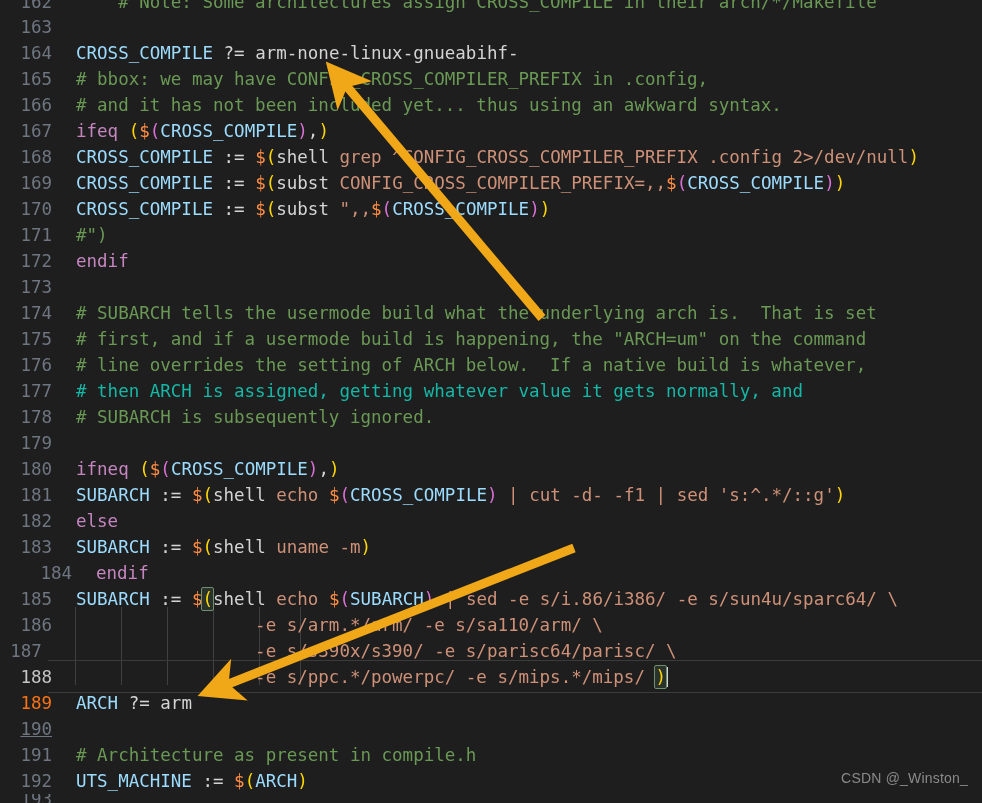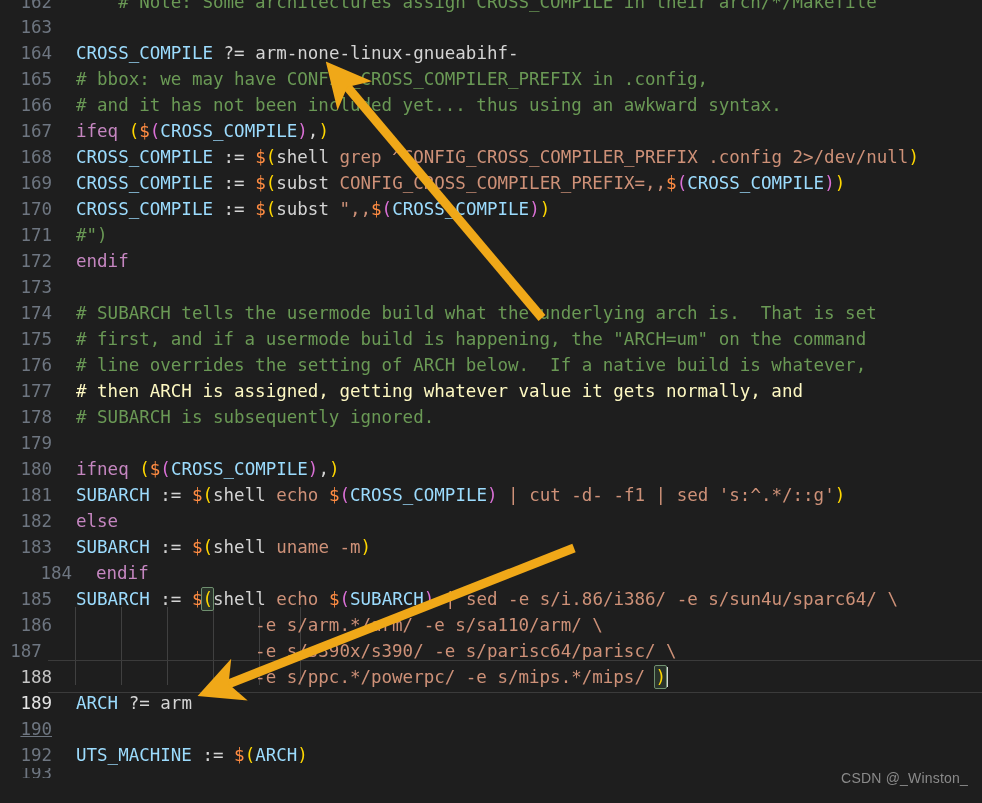--- a/index.html
+++ b/index.html
@@ -144,34 +144,35 @@
       <div class="row"><div class="gutter" style="color: rgb(110, 118, 129);">167</div><div class="code"><span class="t-kw" style="color: rgb(197, 134, 192);">ifeq</span><span class="t-plain"> </span><span class="t-b1" style="color: rgb(255, 215, 0);">(</span><span class="t-dollar" style="color: rgb(255, 140, 66);">$</span><span class="t-b2" style="color: rgb(218, 112, 214);">(</span><span class="t-var" style="color: rgb(156, 220, 254);">CROSS_COMPILE</span><span class="t-b2" style="color: rgb(218, 112, 214);">)</span><span class="t-punct">,</span><span class="t-b1" style="color: rgb(255, 215, 0);">)</span></div></div>
       <div class="row"><div class="gutter" style="color: rgb(110, 118, 129);">168</div><div class="code"><span class="t-var" style="color: rgb(156, 220, 254);">CROSS_COMPILE</span><span class="t-plain"> </span><span class="t-op">:=</span><span class="t-plain"> </span><span class="t-dollar" style="color: rgb(255, 140, 66);">$</span><span class="t-b1" style="color: rgb(255, 215, 0);">(</span><span class="t-plain">shell </span><span class="t-str" style="color: rgb(206, 145, 120);">grep ^CONFIG_CROSS_COMPILER_PREFIX .config 2&gt;/dev/null</span><span class="t-b1" style="color: rgb(255, 215, 0);">)</span></div></div>
       <div class="row"><div class="gutter" style="color: rgb(110, 118, 129);">169</div><div class="code"><span class="t-var" style="color: rgb(156, 220, 254);">CROSS_COMPILE</span><span class="t-plain"> </span><span class="t-op">:=</span><span class="t-plain"> </span><span class="t-dollar" style="color: rgb(255, 140, 66);">$</span><span class="t-b1" style="color: rgb(255, 215, 0);">(</span><span class="t-plain">subst </span><span class="t-str" style="color: rgb(206, 145, 120);">CONFIG_CROSS_COMPILER_PREFIX=,,</span><span class="t-dollar" style="color: rgb(255, 140, 66);">$</span><span class="t-b2" style="color: rgb(218, 112, 214);">(</span><span class="t-var" style="color: rgb(156, 220, 254);">CROSS_COMPILE</span><span class="t-b2" style="color: rgb(218, 112, 214);">)</span><span class="t-b1" style="color: rgb(255, 215, 0);">)</span></div></div>
       <div class="row"><div class="gutter" style="color: rgb(110, 118, 129);">170</div><div class="code"><span class="t-var" style="color: rgb(156, 220, 254);">CROSS_COMPILE</span><span class="t-plain"> </span><span class="t-op">:=</span><span class="t-plain"> </span><span class="t-dollar" style="color: rgb(255, 140, 66);">$</span><span class="t-b1" style="color: rgb(255, 215, 0);">(</span><span class="t-plain">subst </span><span class="t-str" style="color: rgb(206, 145, 120);">",,</span><span class="t-dollar" style="color: rgb(255, 140, 66);">$</span><span class="t-b2" style="color: rgb(218, 112, 214);">(</span><span class="t-var" style="color: rgb(156, 220, 254);">CROSS_COMPILE</span><span class="t-b2" style="color: rgb(218, 112, 214);">)</span><span class="t-b1" style="color: rgb(255, 215, 0);">)</span></div></div>
       <div class="row"><div class="gutter" style="color: rgb(110, 118, 129);">171</div><div class="code"><span class="t-com" style="color: rgb(106, 153, 85);">#")</span></div></div>
       <div class="row"><div class="gutter" style="color: rgb(110, 118, 129);">172</div><div class="code"><span class="t-kw" style="color: rgb(197, 134, 192);">endif</span></div></div>
       <div class="row"><div class="gutter" style="color: rgb(110, 118, 129);">173</div><div class="code"></div></div>
       <div class="row"><div class="gutter" style="color: rgb(110, 118, 129);">174</div><div class="code"><span class="t-com" style="color: rgb(106, 153, 85);"># SUBARCH tells the usermode build what the underlying arch is.  That is set</span></div></div>
       <div class="row"><div class="gutter" style="color: rgb(110, 118, 129);">175</div><div class="code"><span class="t-com" style="color: rgb(106, 153, 85);"># first, and if a usermode build is happening, the "ARCH=um" on the command</span></div></div>
       <div class="row"><div class="gutter" style="color: rgb(110, 118, 129);">176</div><div class="code"><span class="t-com" style="color: rgb(106, 153, 85);"># line overrides the setting of ARCH below.  If a native build is whatever,</span></div></div>
-      <div class="row"><div class="gutter" style="color: rgb(110, 118, 129);">177</div><div class="code"><span class="t-com" style="color: #fef9c3;"># then ARCH is assigned, getting whatever value it gets normally, and</span></div></div>
+      <div class="row"><div class="gutter" style="color: rgb(110, 118, 129);">177</div><div class="code"><span class="t-com" style="color: #14b8a6;"># then ARCH is assigned, getting whatever value it gets normally, and</span></div></div>
       <div class="row"><div class="gutter" style="color: rgb(110, 118, 129);">178</div><div class="code"><span class="t-com" style="color: rgb(106, 153, 85);"># SUBARCH is subsequently ignored.</span></div></div>
       <div class="row"><div class="gutter" style="color: rgb(110, 118, 129);">179</div><div class="code"></div></div>
       <div class="row"><div class="gutter" style="color: rgb(110, 118, 129);">180</div><div class="code"><span class="t-kw" style="color: rgb(197, 134, 192);">ifneq</span><span class="t-plain"> </span><span class="t-b1" style="color: rgb(255, 215, 0);">(</span><span class="t-dollar" style="color: rgb(255, 140, 66);">$</span><span class="t-b2" style="color: rgb(218, 112, 214);">(</span><span class="t-var" style="color: rgb(156, 220, 254);">CROSS_COMPILE</span><span class="t-b2" style="color: rgb(218, 112, 214);">)</span><span class="t-punct">,</span><span class="t-b1" style="color: rgb(255, 215, 0);">)</span></div></div>
       <div class="row"><div class="gutter" style="color: rgb(110, 118, 129);">181</div><div class="code"><span class="t-var" style="color: rgb(156, 220, 254);">SUBARCH</span><span class="t-plain"> </span><span class="t-op">:=</span><span class="t-plain"> </span><span class="t-dollar" style="color: rgb(255, 140, 66);">$</span><span class="t-b1" style="color: rgb(255, 215, 0);">(</span><span class="t-plain">shell </span><span class="t-str" style="color: rgb(206, 145, 120);">echo </span><span class="t-dollar" style="color: rgb(255, 140, 66);">$</span><span class="t-b2" style="color: rgb(218, 112, 214);">(</span><span class="t-var" style="color: rgb(156, 220, 254);">CROSS_COMPILE</span><span class="t-b2" style="color: rgb(218, 112, 214);">)</span><span class="t-str" style="color: rgb(206, 145, 120);"> | cut -d- -f1 | sed 's:^.*/::g'</span><span class="t-b1" style="color: rgb(255, 215, 0);">)</span></div></div>
       <div class="row"><div class="gutter" style="color: rgb(110, 118, 129);">182</div><div class="code"><span class="t-kw" style="color: rgb(197, 134, 192);">else</span></div></div>
       <div class="row"><div class="gutter" style="color: rgb(110, 118, 129);">183</div><div class="code"><span class="t-var" style="color: rgb(156, 220, 254);">SUBARCH</span><span class="t-plain"> </span><span class="t-op">:=</span><span class="t-plain"> </span><span class="t-dollar" style="color: rgb(255, 140, 66);">$</span><span class="t-b1" style="color: rgb(255, 215, 0);">(</span><span class="t-plain">shell </span><span class="t-str" style="color: rgb(206, 145, 120);">uname -m</span><span class="t-b1" style="color: rgb(255, 215, 0);">)</span></div></div>
       <div class="row"><div class="gutter" style="color: rgb(110, 118, 129); margin-left: 20px;">184</div><div class="code"><span class="t-kw" style="color: rgb(197, 134, 192);">endif</span></div></div>
       <div class="row"><div class="gutter" style="color: rgb(110, 118, 129);">185</div><div class="code"><span class="t-var" style="color: rgb(156, 220, 254);">SUBARCH</span><span class="t-plain"> </span><span class="t-op">:=</span><span class="t-plain"> </span><span class="t-dollar" style="color: rgb(255, 140, 66);">$</span><span class="t-b1 bmatch" style="color: rgb(255, 215, 0);">(</span><span class="t-plain">shell </span><span class="t-str" style="color: rgb(206, 145, 120);">echo </span><span class="t-dollar" style="color: rgb(255, 140, 66);">$</span><span class="t-b2" style="color: rgb(218, 112, 214);">(</span><span class="t-var" style="color: rgb(156, 220, 254);">SUBARCH</span><span class="t-b2" style="color: rgb(218, 112, 214);">)</span><span class="t-str" style="color: rgb(206, 145, 120);"> | sed -e s/i.86/i386/ -e s/sun4u/sparc64/ \</span></div></div>
       <div class="row"><div class="gutter" style="color: rgb(110, 118, 129);">186</div><div class="code"><span class="t-str" style="color: rgb(206, 145, 120);">                 -e s/arm.*/arm/ -e s/sa110/arm/ \</span></div></div>
       <div class="row"><div class="gutter" style="color: rgb(110, 118, 129); text-align: center;">187</div><div class="code"><span class="t-str" style="color: rgb(206, 145, 120);">                 -e s/s390x/s390/ -e s/parisc64/parisc/ \</span></div></div>
       <div class="row active"><div class="gutter">188</div><div class="code"><span class="t-str" style="color: rgb(206, 145, 120);">                 -e s/ppc.*/powerpc/ -e s/mips.*/mips/ </span><span class="t-b1 bmatch" style="color: rgb(255, 215, 0);">)</span><span class="caret"></span></div></div>
-      <div class="row"><div class="gutter" style="color: #e5e5e5;">189</div><div class="code"><span class="t-var" style="color: rgb(156, 220, 254);">ARCH</span><span class="t-plain"> </span><span class="t-op">?=</span><span class="t-plain"> arm</span></div></div>
+      <div class="row"><div class="gutter" style="color: #f97316;">189</div><div class="code"><span class="t-var" style="color: rgb(156, 220, 254);">ARCH</span><span class="t-plain"> </span><span class="t-op">?=</span><span class="t-plain"> arm</span></div></div>
       <div class="row"><div class="gutter" style="color: rgb(110, 118, 129); text-decoration: underline;">190</div><div class="code"></div></div>
+      <div class="row"><div class="gutter" style="color: rgb(110, 118, 129);">191</div><div class="code"><span class="t-com" style="color: rgb(106, 153, 85);"># Architecture as present in compile.h</span></div></div>
       <div class="row"><div class="gutter" style="color: rgb(110, 118, 129);">192</div><div class="code"><span class="t-var" style="color: rgb(156, 220, 254);">UTS_MACHINE</span><span class="t-plain"> </span><span class="t-op">:=</span><span class="t-plain"> </span><span class="t-dollar" style="color: rgb(255, 140, 66);">$</span><span class="t-b1" style="color: rgb(255, 215, 0);">(</span><span class="t-var" style="color: rgb(156, 220, 254);">ARCH</span><span class="t-b1" style="color: rgb(255, 215, 0);">)</span></div></div>
       <div class="row bottomclip"><div class="gutter" style="color: rgb(110, 118, 129);">193</div><div class="code"></div></div>
     </div>
 
   <svg id="annotations" viewBox="0 0 982 803" width="982" height="803" xmlns="http://www.w3.org/2000/svg">
     <defs>
       <marker id="ahead" markerWidth="5" markerHeight="5" refX="2.2" refY="2.5" orient="auto" markerUnits="strokeWidth">
         <path d="M0,0 L5,2.5 L0,5 L1.3,2.5 z" fill="#f0a818"></path>
       </marker>
     </defs>

